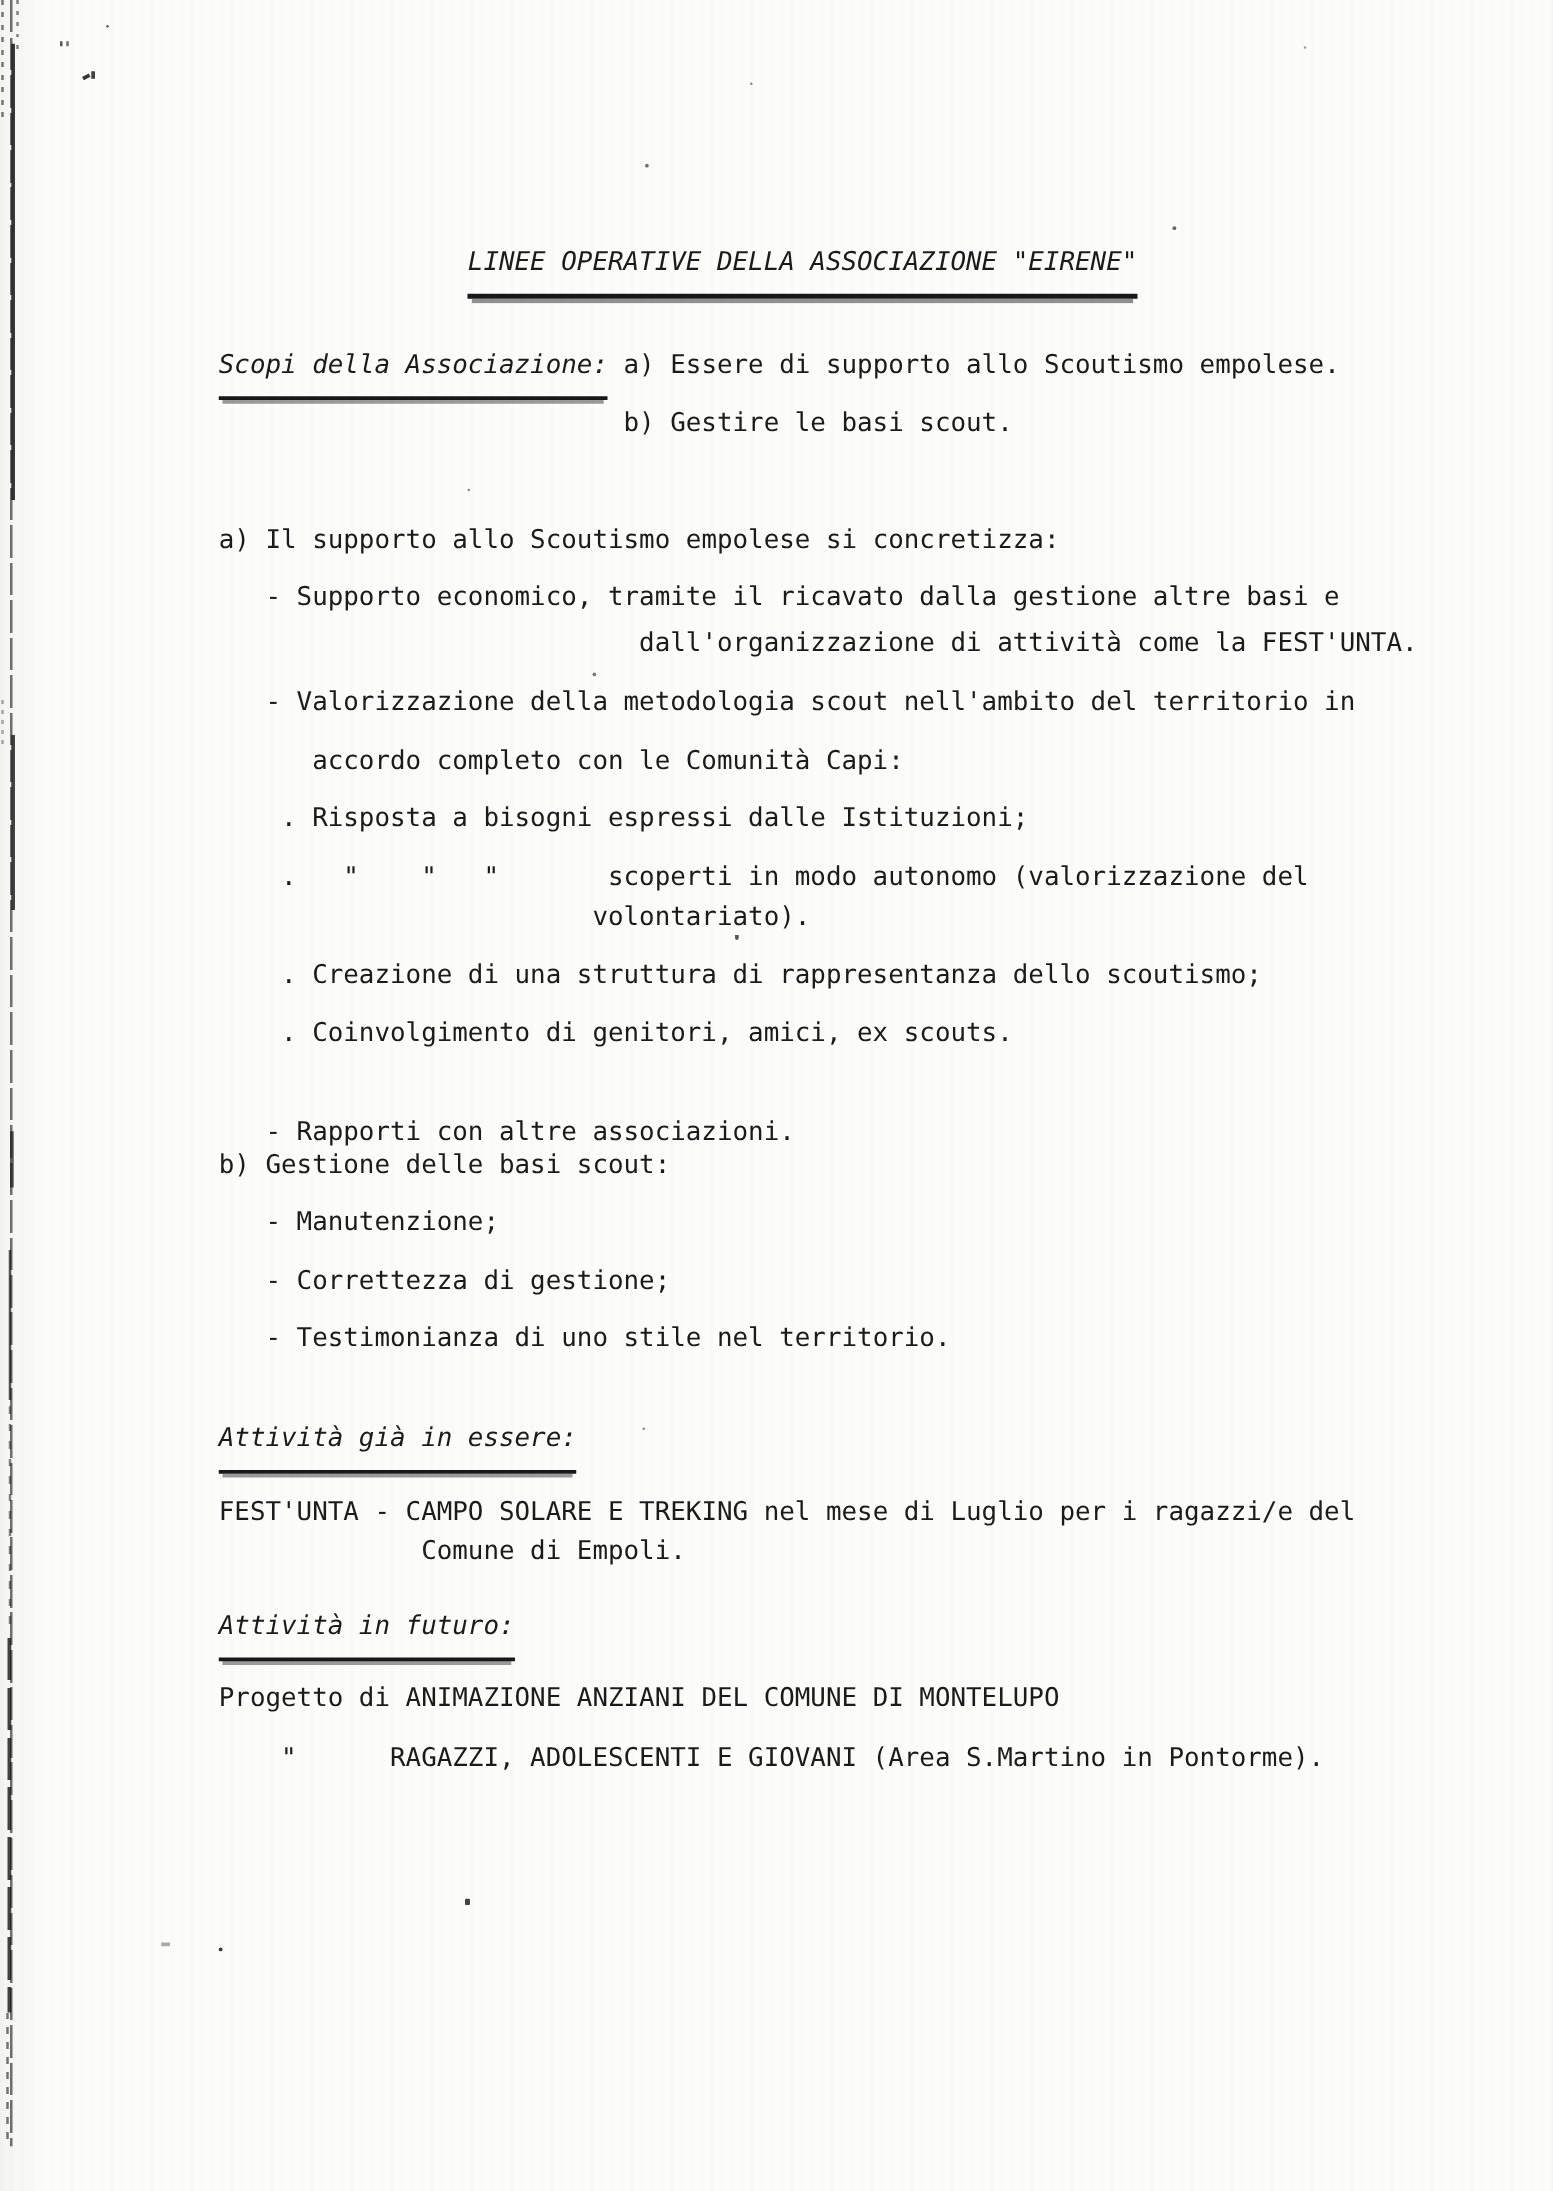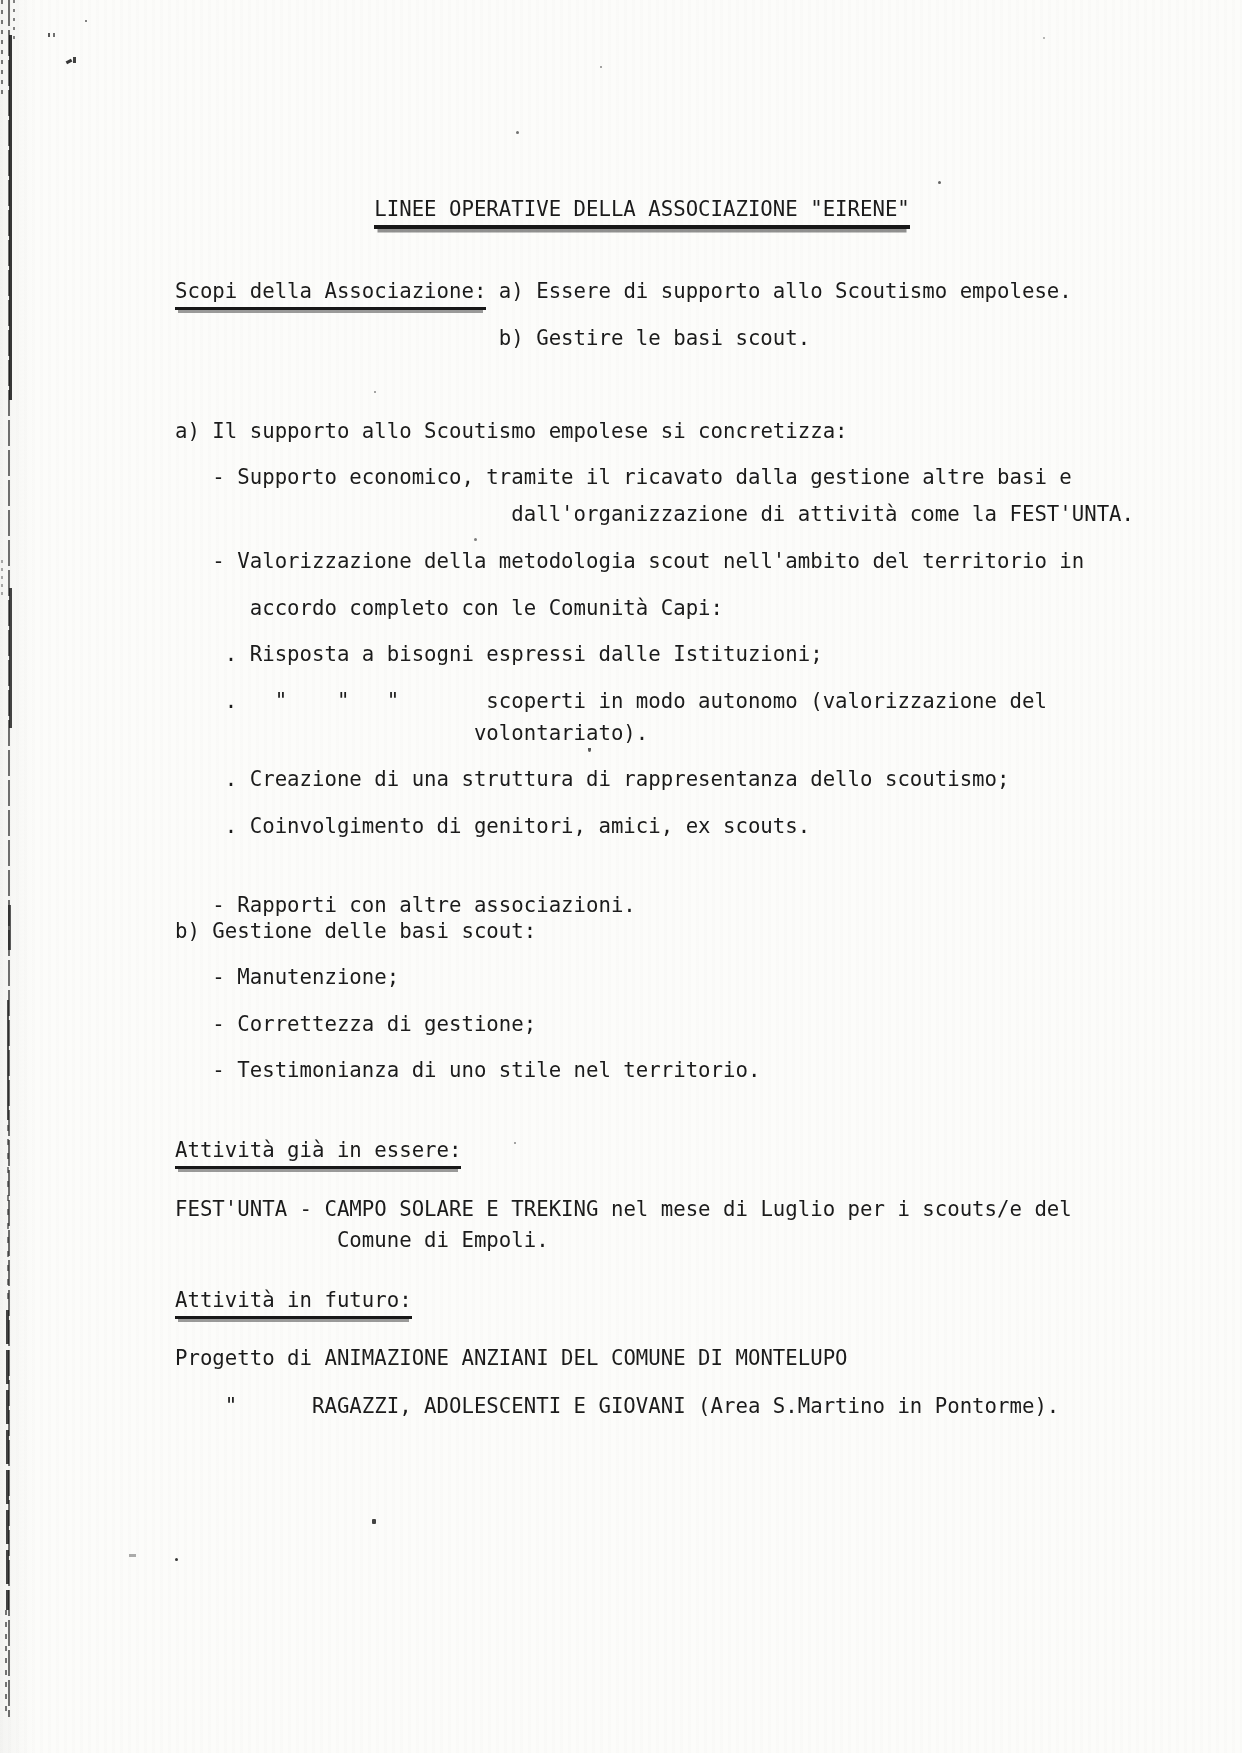--- a/index.html
+++ b/index.html
@@ -12,22 +12,23 @@
       var(--paper,#fcfcfa);
     font-family:"DejaVu Sans Mono","Liberation Mono",monospace;
   }
   .line{
     position:absolute;left:175px;white-space:pre;
     font-size:20.7px;line-height:27px;letter-spacing:0;
     color:var(--ink,#1b1b1b);
   }
   .u{
     border-bottom:3px solid #181818;
-    padding-bottom:4px;
+    padding-bottom:14px;
     box-shadow:0 6px 0 -3px rgba(35,35,35,0.45);
+    font-style:italic;
   }
   .u2{
     border-bottom-width:4px;
     box-shadow:0 7px 0 -3.5px rgba(35,35,35,0.5);
   }
   .sp{position:absolute;background:#141414;border-radius:50%;}
   .bar{position:absolute;border-radius:0;}
 </style>
 </head>
 <body>
@@ -82,18 +83,18 @@
     <div class="line" style="top: 688px; padding-left: 4ch;"><span>.   "    "   "       scoperti in modo autonomo (valorizzazione del</span></div>
     <div class="line" style="top: 720px; padding-left: 24ch;"><span>volontariato).</span></div>
     <div class="line" style="top: 766px; padding-left: 4ch;"><span>. Creazione di una struttura di rappresentanza dello scoutismo;</span></div>
     <div class="line" style="top: 813px; padding-left: 4ch;"><span>. Coinvolgimento di genitori, amici, ex scouts.</span></div>
     <div class="line" style="top: 892px; padding-left: 3ch;"><span>- Rapporti con altre associazioni.</span></div>
     <div class="line" style="top: 918px; padding-left: 0ch;"><span>b) Gestione delle basi scout:</span></div>
     <div class="line" style="top: 964px; padding-left: 3ch;"><span>- Manutenzione;</span></div>
     <div class="line" style="top: 1011px; padding-left: 3ch;"><span>- Correttezza di gestione;</span></div>
     <div class="line" style="top: 1057px; padding-left: 3ch;"><span>- Testimonianza di uno stile nel territorio.</span></div>
     <div class="line" style="top: 1137px; padding-left: 0ch;"><span class="u">Attività già in essere:</span></div>
-    <div class="line" style="top: 1196px; padding-left: 0ch;"><span>FEST'UNTA - CAMPO SOLARE E TREKING nel mese di Luglio per i scouts/e del</span></div>
+    <div class="line" style="top: 1196px; padding-left: 0ch;"><span>FEST'UNTA - CAMPO SOLARE E TREKING nel mese di Luglio per i ragazzi/e del</span></div>
     <div class="line" style="top: 1227px; padding-left: 13ch;"><span>Comune di Empoli.</span></div>
     <div class="line" style="top: 1287px; padding-left: 0ch;"><span class="u">Attività in futuro:</span></div>
     <div class="line" style="top: 1345px; padding-left: 0ch;"><span>Progetto di ANIMAZIONE ANZIANI DEL COMUNE DI MONTELUPO</span></div>
     <div class="line" style="top: 1393px; padding-left: 4ch;"><span>"      RAGAZZI, ADOLESCENTI E GIOVANI (Area S.Martino in Pontorme).</span></div>
   </div>
 
 </body></html>

